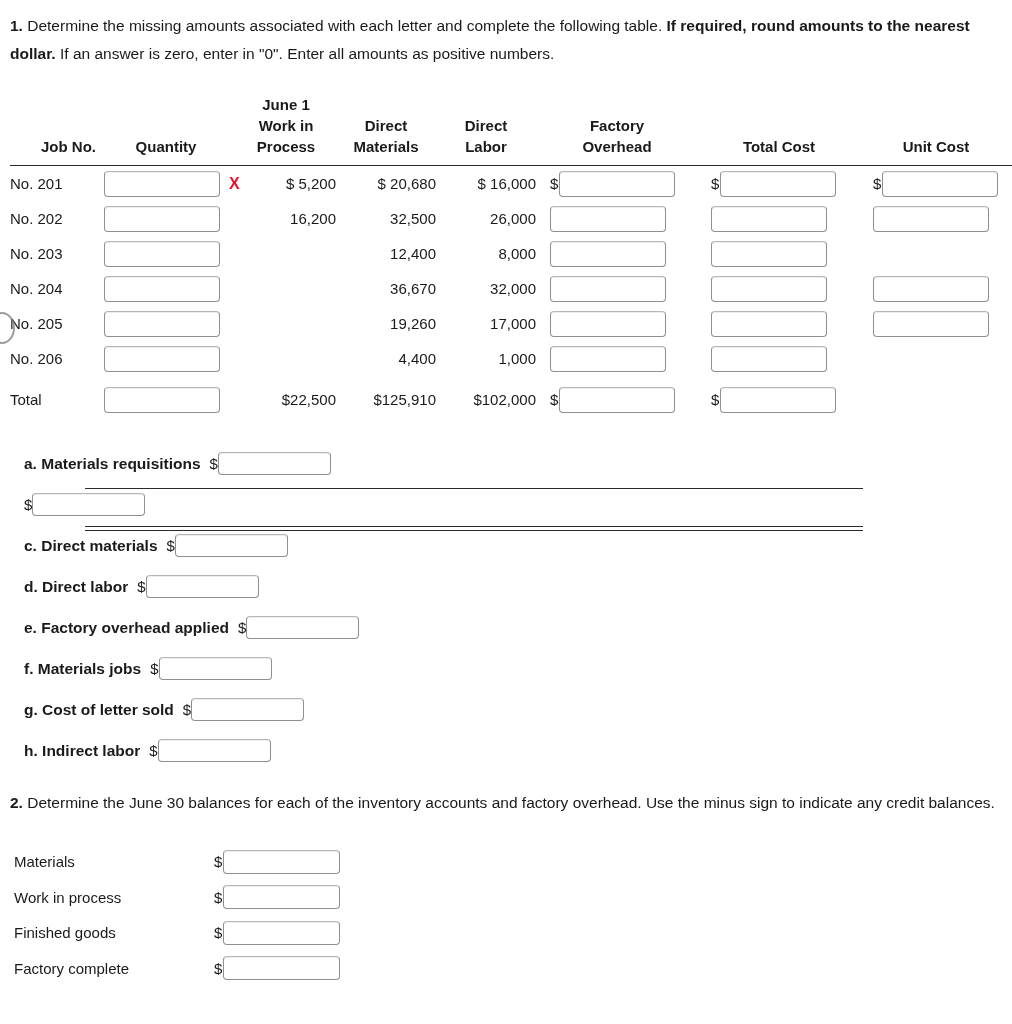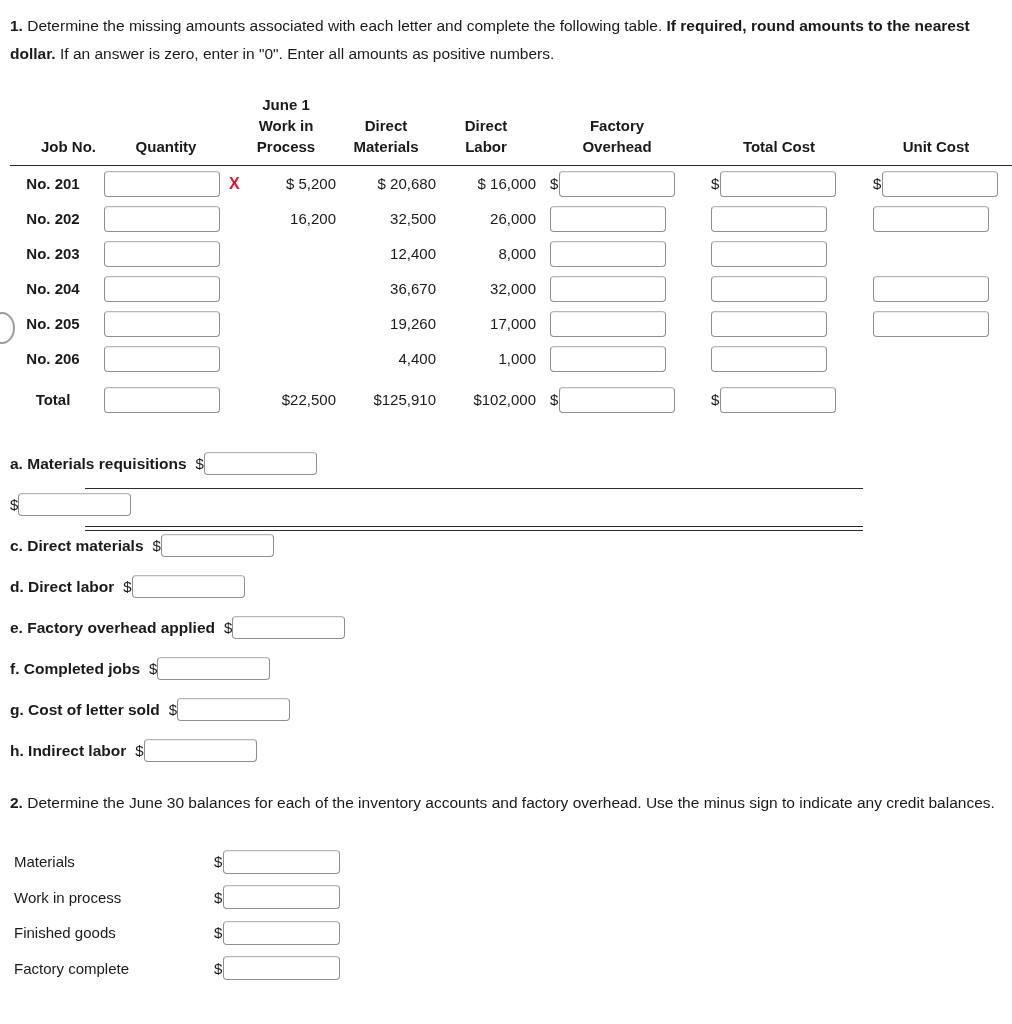--- a/index.html
+++ b/index.html
@@ -46,21 +46,21 @@
     text-align: center;
     margin-top: 32px;
   }
   table.jobs th.left { text-align: right; }
   table.jobs td {
     font-size: 15px;
     padding: 0;
     height: 35px;
     vertical-align: middle;
   }
-  td.joblabel { text-align: center; padding-right: 4px; white-space: nowrap; font-weight: bold; }
+  td.joblabel { text-align: left; padding-right: 4px; white-space: nowrap; }
   td.num { text-align: right; padding-right: 20px; white-space: nowrap; }
 
   
   col.c-job   { width: 86px; }
   col.c-qty   { width: 140px; }
   col.c-wip   { width: 100px; }
   col.c-dm    { width: 100px; }
   col.c-dl    { width: 100px; }
   col.c-fo    { width: 162px; }
   col.c-tc    { width: 162px; }
@@ -120,21 +120,21 @@
     color: #e8112d;
     font-weight: bold;
     font-size: 16px;
     margin-left: 9px;
     display: inline-block;
   }
 
   
   .letters {
     margin-top: 26px;
-    padding-left: 10px;
+    padding-left: 24px;
   }
   .lrow {
     display: flex;
     align-items: center;
     height: 41px;
   }
   .lrow .lbl {
     font-size: 15.5px;
     font-weight: bold;
     white-space: nowrap;
@@ -444,21 +444,21 @@
       <span class="lbl">d. Direct labor</span>
       <span class="dollar">$</span>
       <input type="text" class="inp w113" style="width: 113px;">
     </div>
     <div class="lrow">
       <span class="lbl">e. Factory overhead applied</span>
       <span class="dollar">$</span>
       <input type="text" class="inp w113" style="width: 113px;">
     </div>
     <div class="lrow">
-      <span class="lbl">f. Completed jobs</span>
+      <span class="lbl">f. Materials jobs</span>
       <span class="dollar">$</span>
       <input type="text" class="inp w113" style="width: 113px;">
     </div>
     <div class="lrow">
       <span class="lbl">g. Cost of letter sold</span>
       <span class="dollar">$</span>
       <input type="text" class="inp w113" style="width: 113px;">
     </div>
     <div class="lrow">
       <span class="lbl">h. Indirect labor</span>

